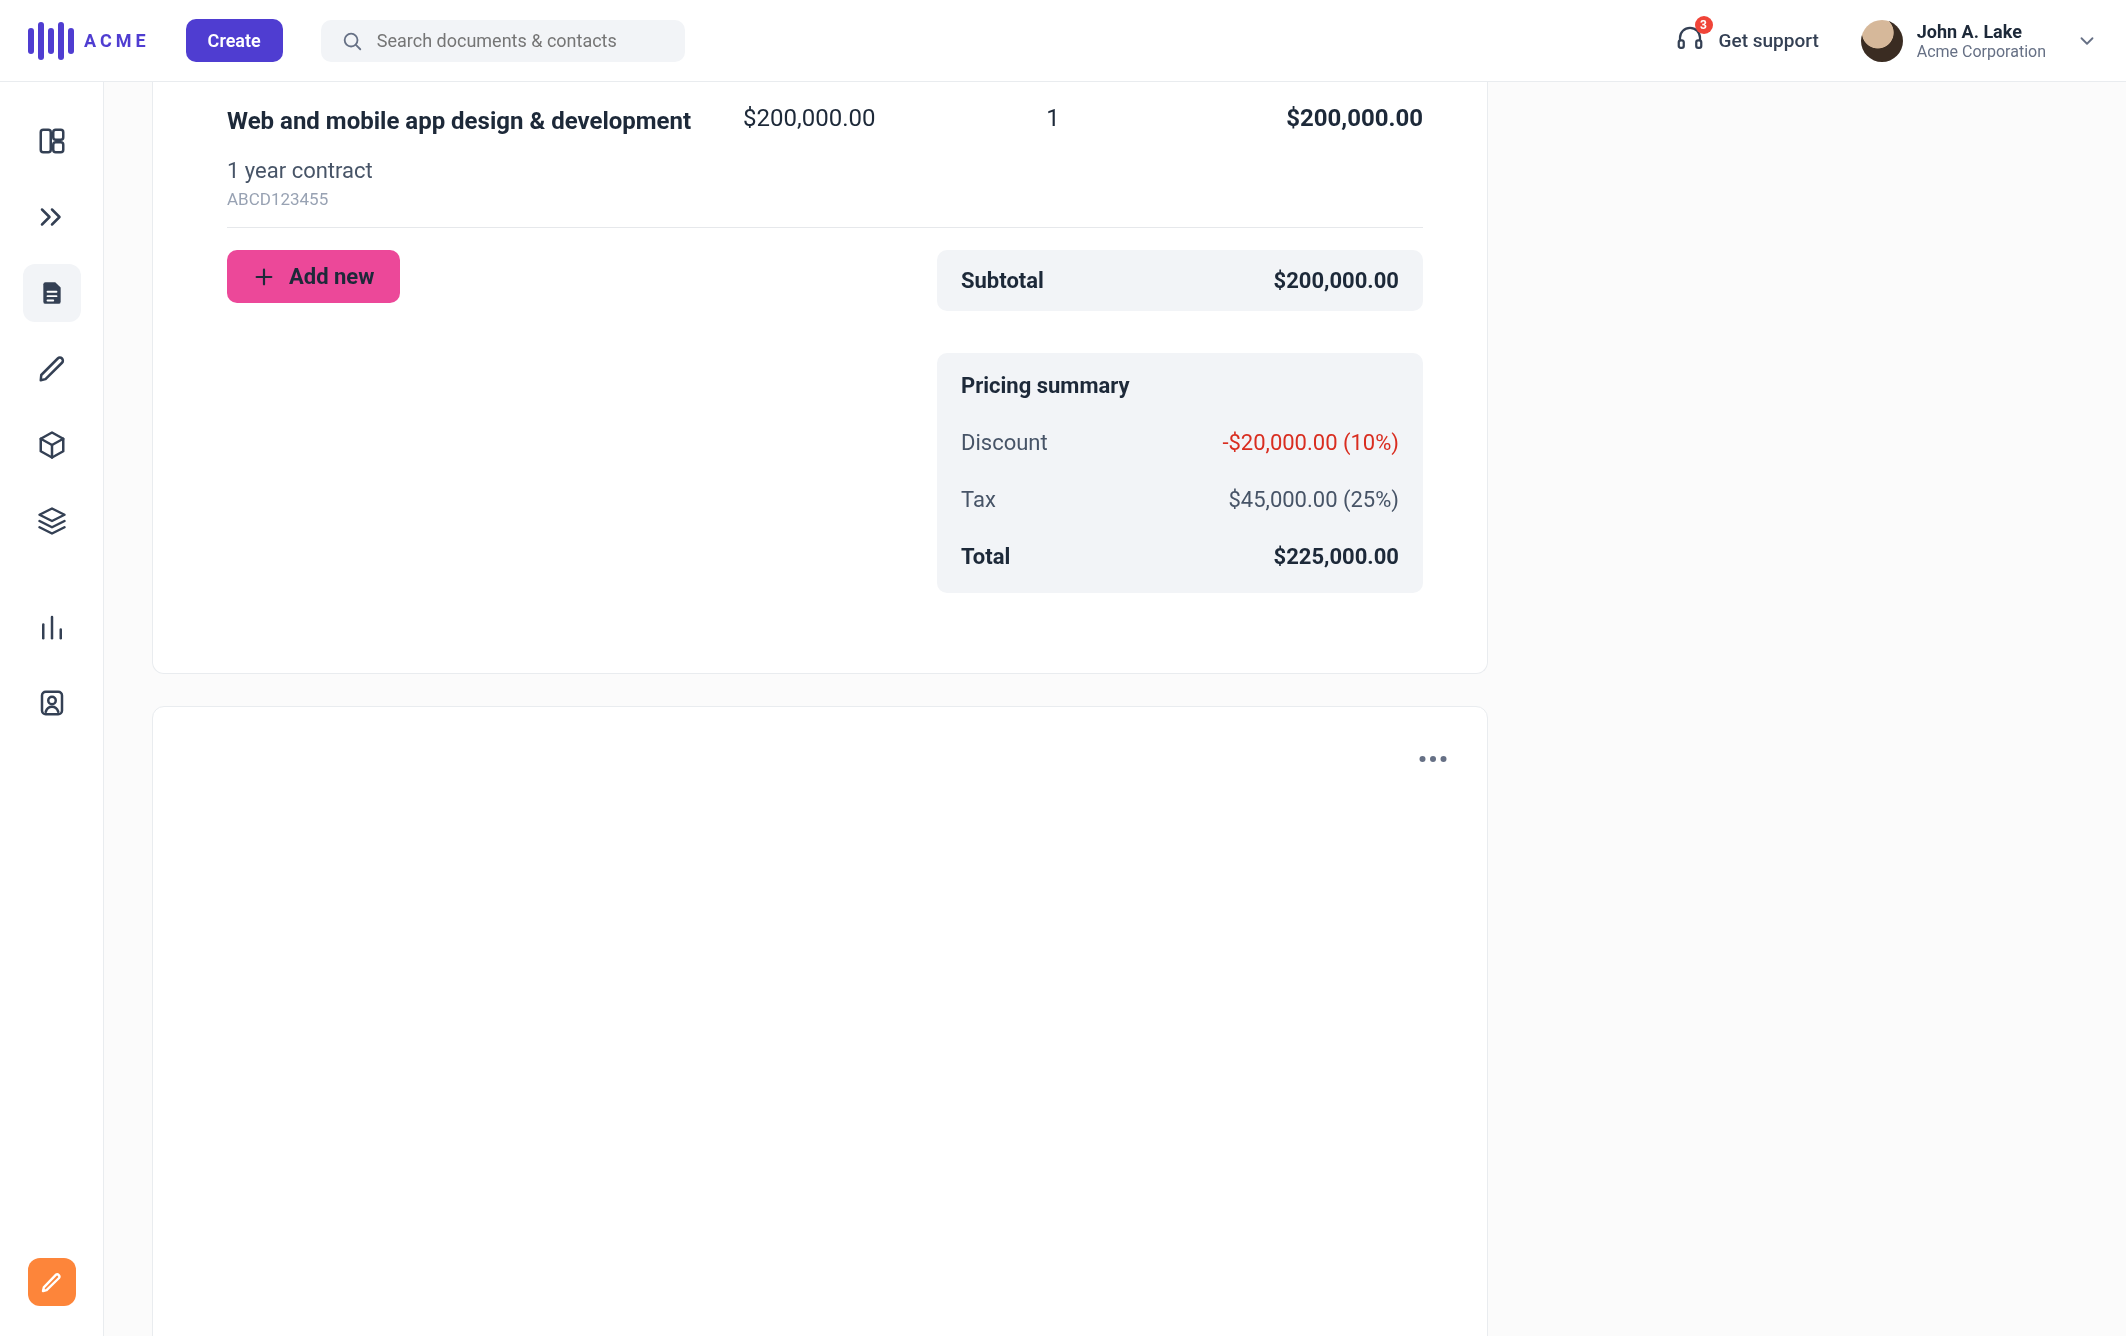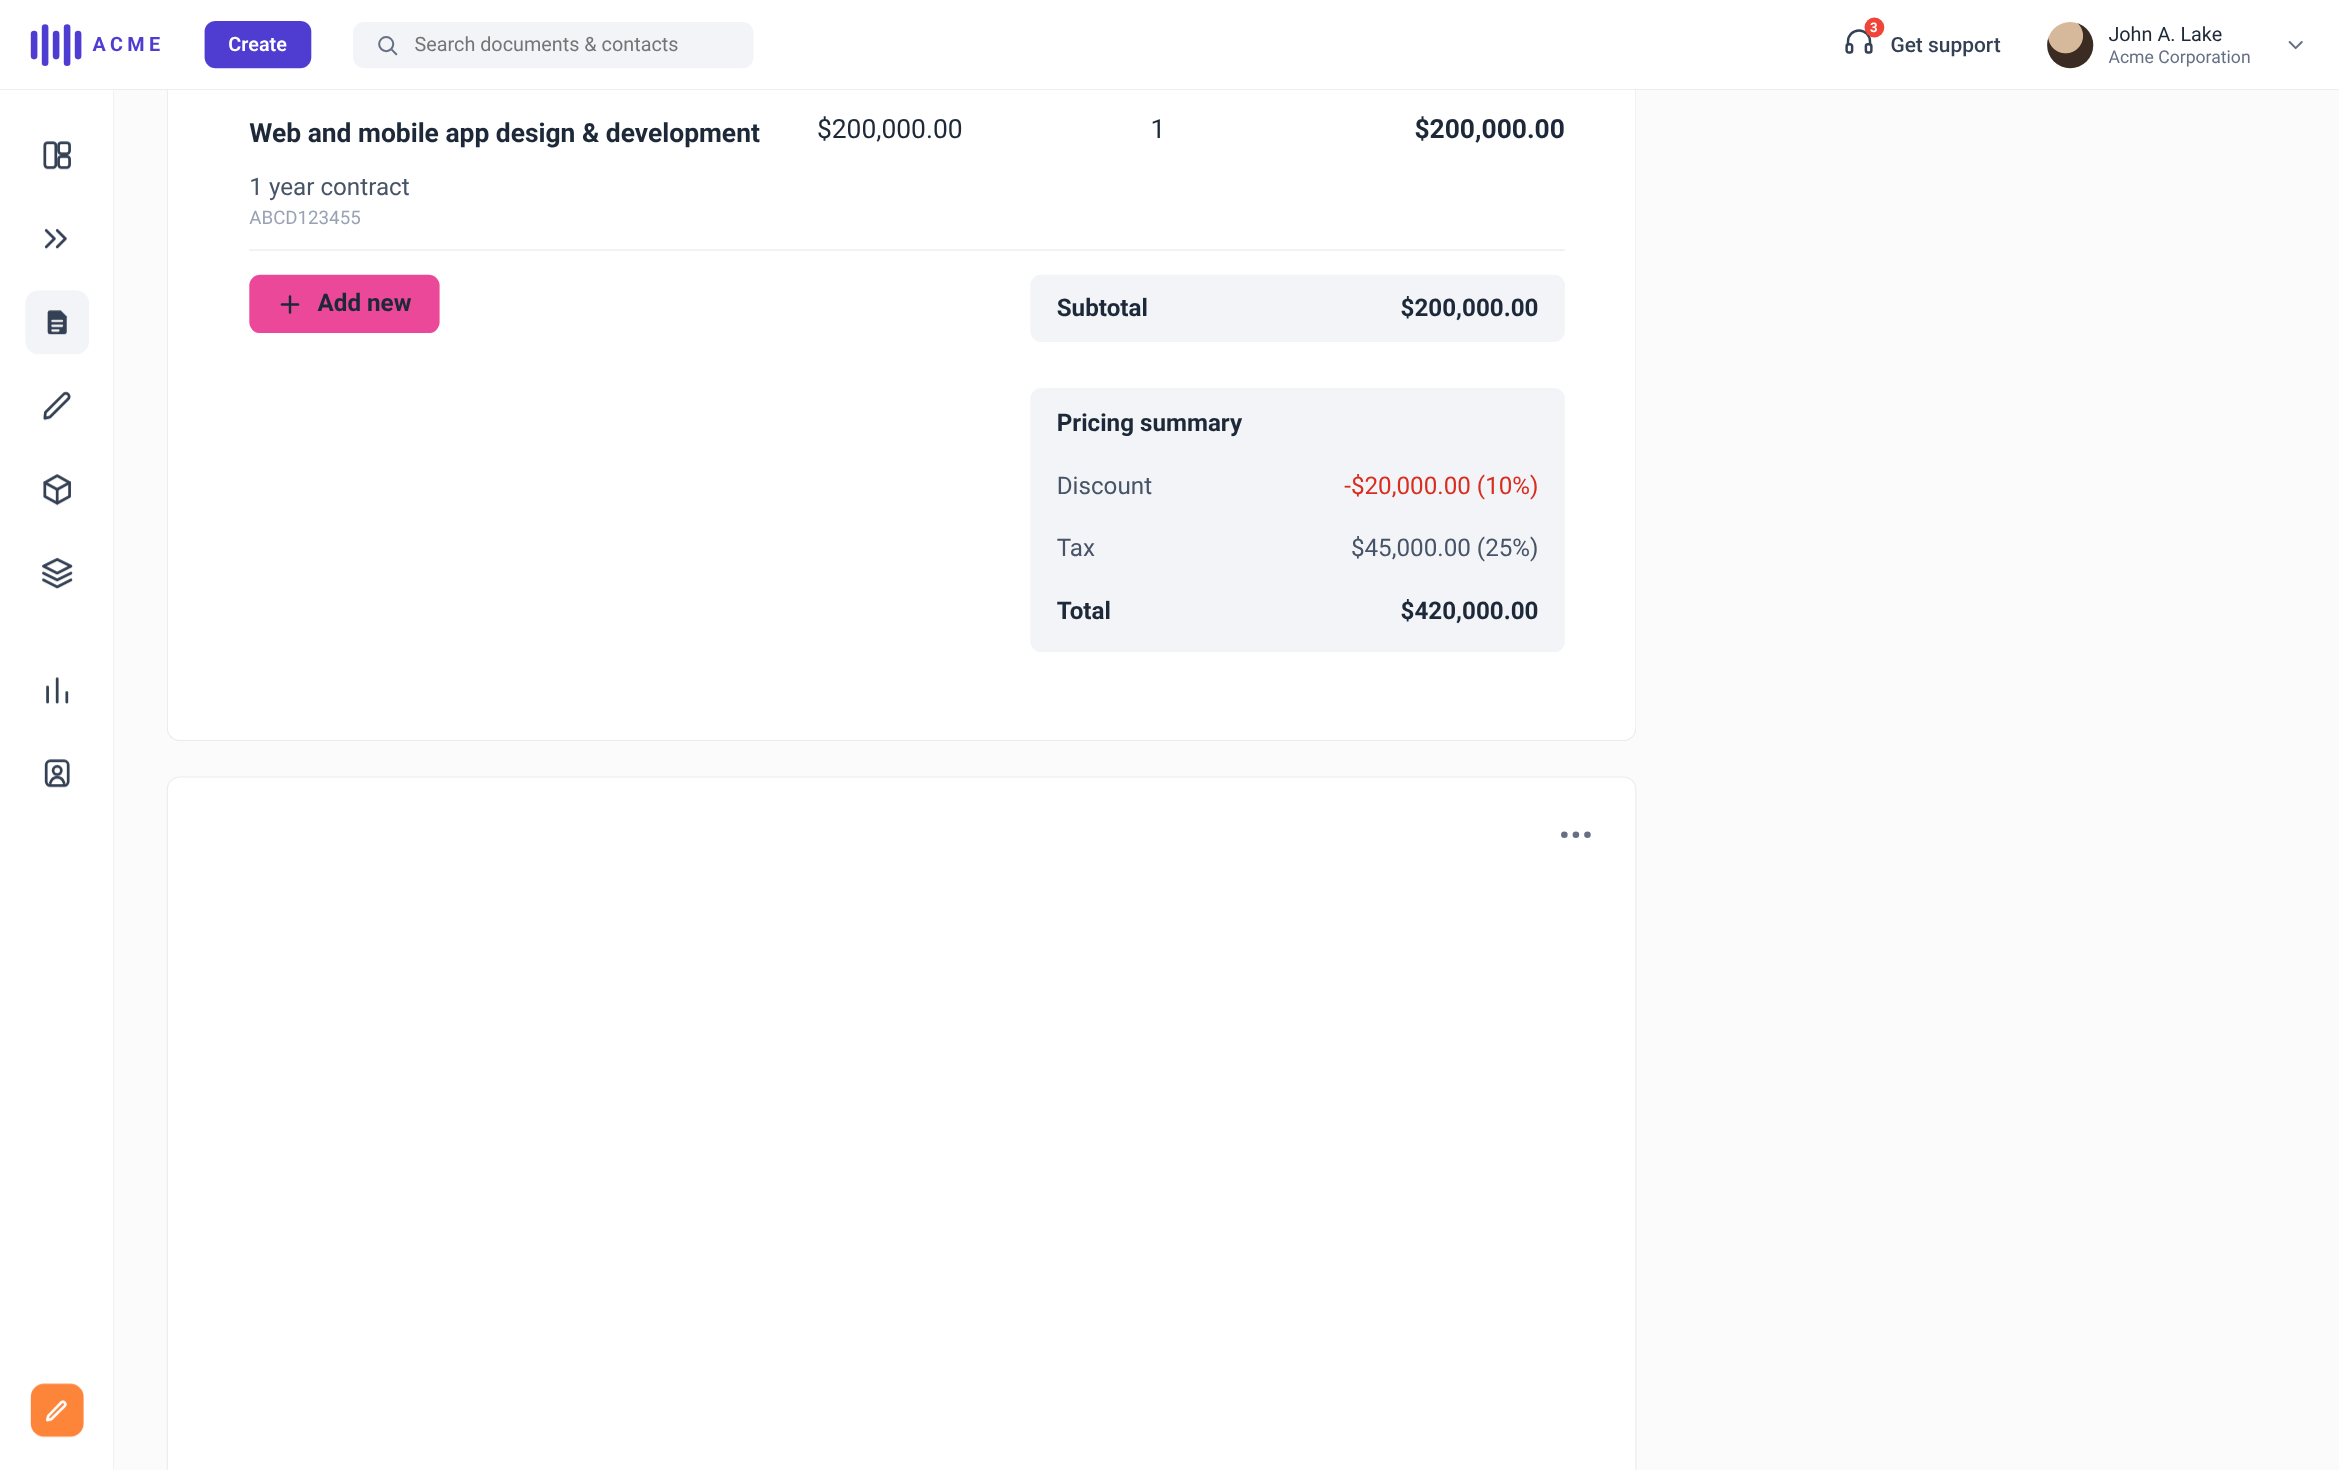--- a/index.html
+++ b/index.html
@@ -108,21 +108,21 @@
     display: flex;
     align-items: center;
     gap: 14px;
     cursor: pointer;
   }
   .user-pill .avatar {
     width: 42px; height: 42px;
     border-radius: 50%;
     background: radial-gradient(circle at 40% 30%, #d6b89a 0 40%, #3a2c22 42% 100%);
   }
-  .user-pill .text .name { font-size: 18px; font-weight: 400; color:#1d2939; }
+  .user-pill .text .name { font-size: 18px; font-weight: 700; color:#1d2939; }
   .user-pill .text .org { font-size: 16px; color:#667085; }
   .user-pill .chev { margin-left: 16px; }
 
   
   .sidebar {
     position: fixed;
     top: 82px;
     left: 0;
     bottom: 0;
     width: 104px;
@@ -403,21 +403,21 @@
           <div class="row discount">
             <span>Discount</span>
             <span class="right-v">-$20,000.00 (10%)</span>
           </div>
           <div class="row">
             <span>Tax</span>
             <span class="right-v">$45,000.00 (25%)</span>
           </div>
           <div class="row total">
             <span>Total</span>
-            <span class="right-v">$420,000.00</span>
+            <span class="right-v">$225,000.00</span>
           </div>
         </div>
       </div>
     </div>
   </section>
 
   <section class="card empty-card">
     <div class="more-btn">
       <svg width="36" height="36" viewBox="0 0 24 24" fill="#667085">
           <circle cx="5" cy="12" r="2"></circle>

